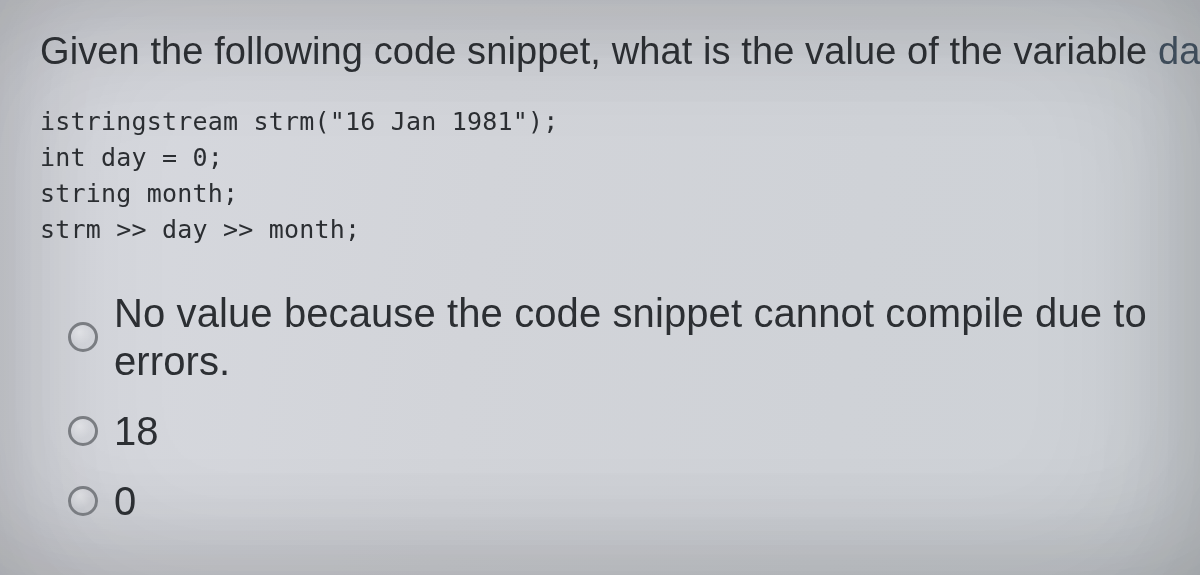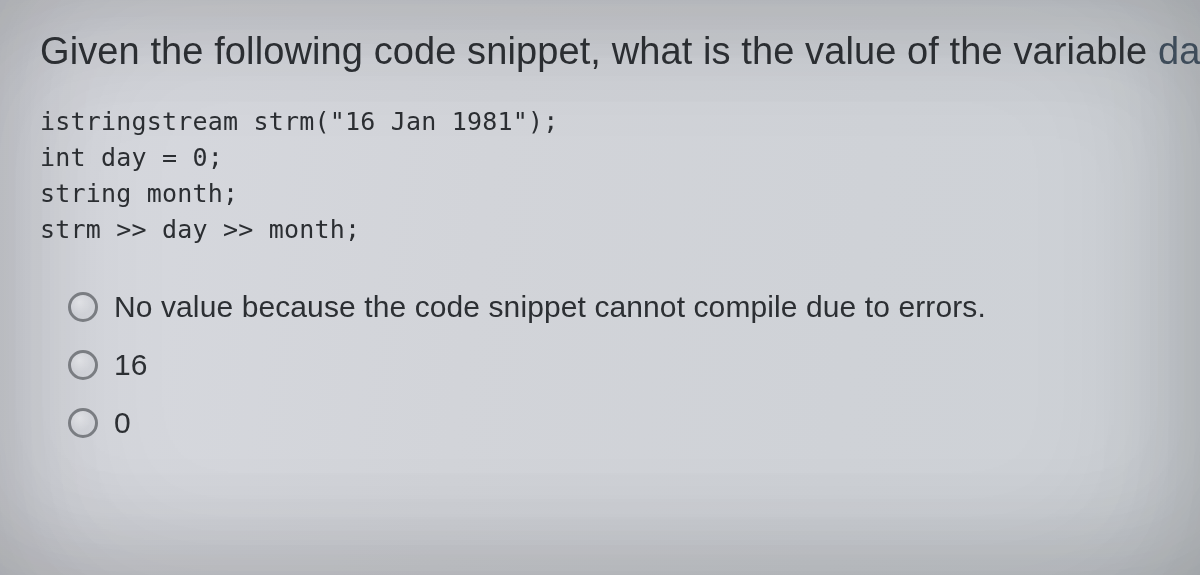--- a/index.html
+++ b/index.html
@@ -57,21 +57,21 @@
   .opt .radio {
     width: 30px;
     height: 30px;
     flex: 0 0 30px;
     border: 3px solid #7a7d82;
     border-radius: 50%;
     box-sizing: border-box;
     background: radial-gradient(circle at 35% 30%, rgba(255,255,255,0.35), rgba(255,255,255,0) 55%);
   }
   .opt .label {
-    font-size: 30px;
+    font-size: 40px;
     line-height: 1.2;
     color: #2c2f33;
     letter-spacing: 0.1px;
   }
 </style>
 </head>
 <body>
 
 <div class="question"><span>Given the following code snippet, what is the value of the variable </span><span class="tail">day?</span></div>
 
@@ -80,19 +80,19 @@
 string month;
 strm &gt;&gt; day &gt;&gt; month;</div>
 
 <div class="options">
   <div class="opt">
     <span class="radio"></span>
     <span class="label">No value because the code snippet cannot compile due to errors.</span>
   </div>
   <div class="opt">
     <span class="radio"></span>
-    <span class="label">16</span>
+    <span class="label">18</span>
   </div>
   <div class="opt">
     <span class="radio"></span>
     <span class="label">0</span>
   </div>
 </div>
 
 </body></html>

